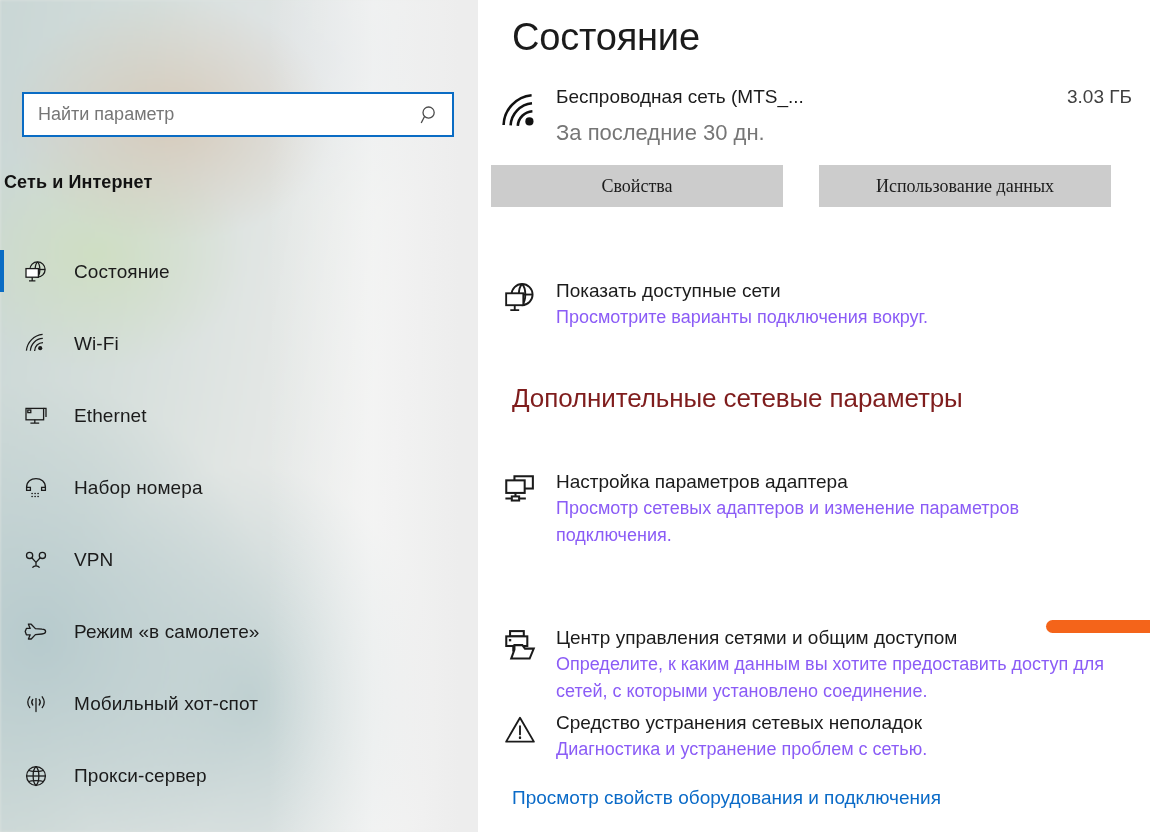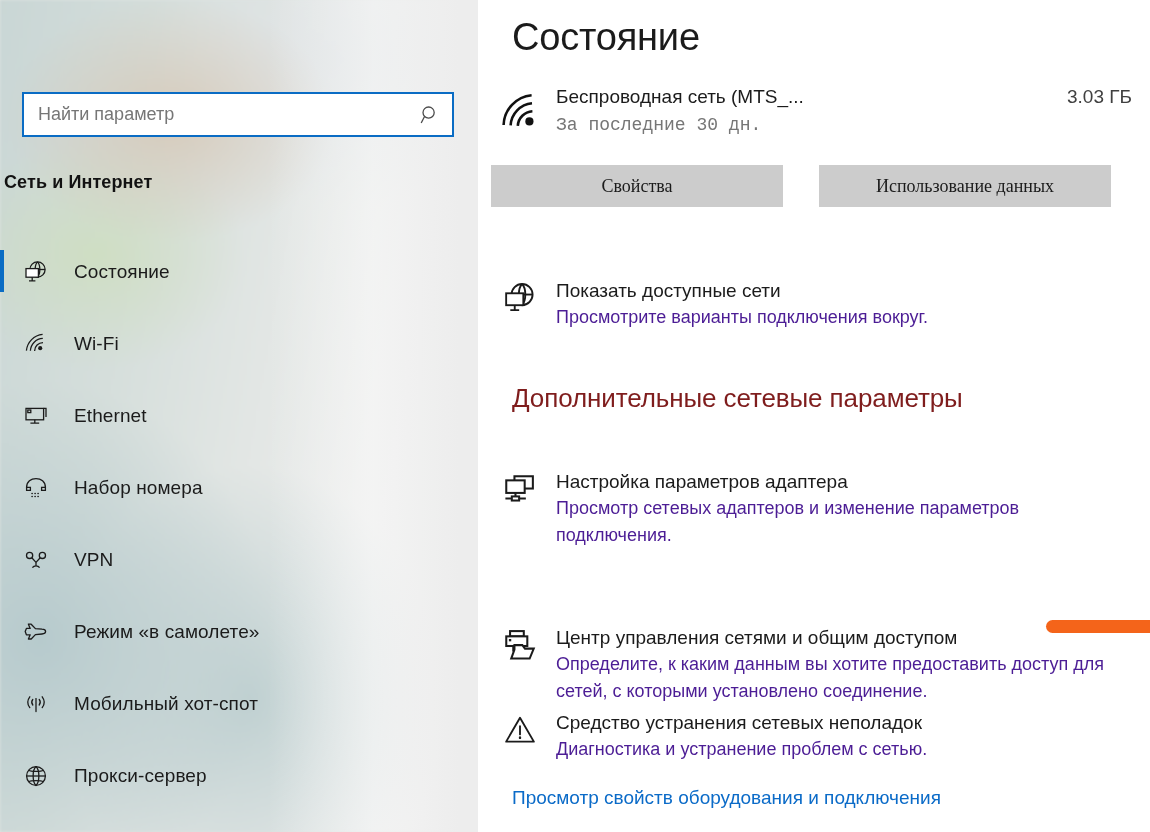--- a/index.html
+++ b/index.html
@@ -163,21 +163,21 @@
   .conn-ico {
     width: 54px; flex: 0 0 54px;
     display: flex; align-items: flex-start; justify-content: center;
     padding-top: 4px;
   }
   .conn-text { margin-left: 10px; }
   .conn-name {
     font-size: 19px; color: #1b1b1b; line-height: 26px; white-space: nowrap;
   }
   .conn-sub {
-    font-size: 18px; color: #767676; line-height: 26px; margin-top: 2px; font-family: Liberation Mono, monospace;
+    font-size: 22px; color: #767676; line-height: 26px; margin-top: 10px;
   }
   .conn-usage {
     position: absolute;
     right: 18px; top: 86px;
     font-size: 19px; color: #404040;
   }
 
   
   .btn-row {
     position: absolute;
@@ -206,21 +206,21 @@
   .entry-ico {
     width: 56px; flex: 0 0 56px;
     display: flex; align-items: flex-start; justify-content: center;
     padding-top: 3px;
   }
   .entry-text { margin-left: 8px; }
   .entry-title {
     font-size: 19px; color: #1b1b1b; line-height: 27px;
   }
   .entry-desc {
-    font-size: 18px; color: #4c1d95; line-height: 27px;
+    font-size: 18px; color: #8b5cf6; line-height: 27px;
   }
 
   .section-heading {
     position: absolute;
     left: 34px; top: 383px;
     font-size: 26px;
     color: #7f1d1d;
     letter-spacing: -.1px;
   }
 

